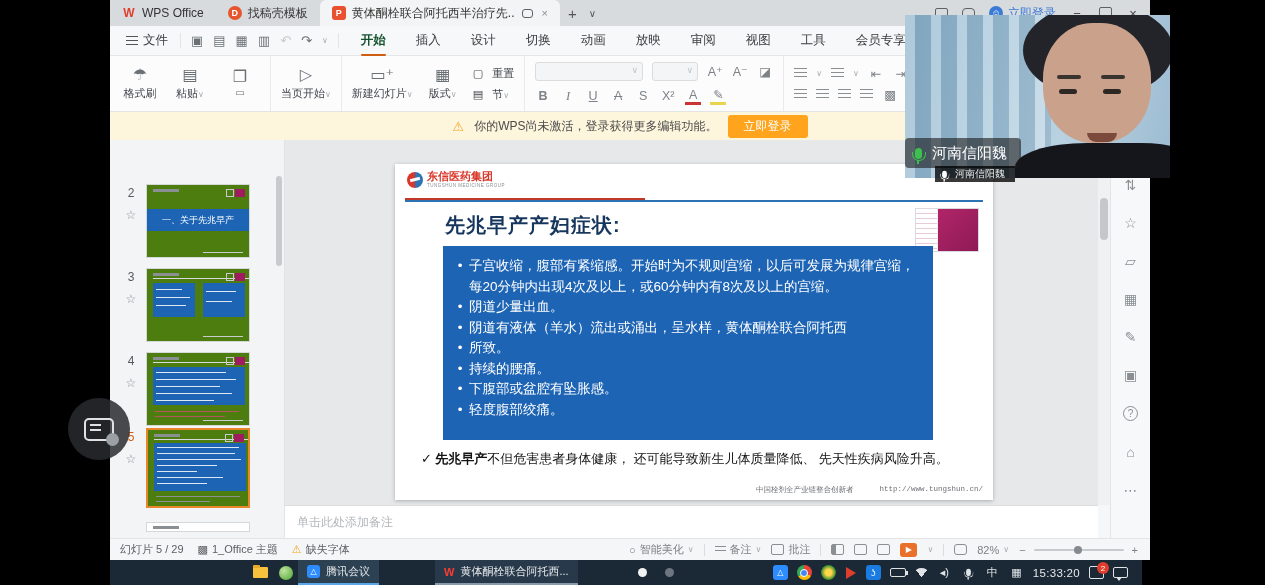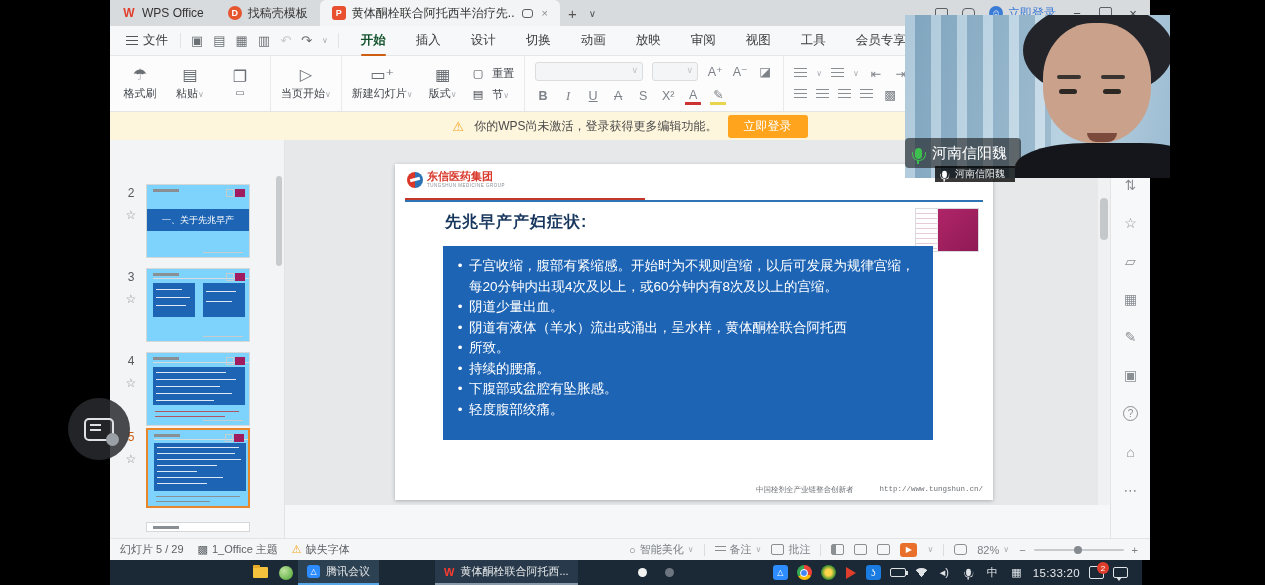--- a/index.html
+++ b/index.html
@@ -80,21 +80,21 @@
   .side-tabs { display:flex; align-items:center; justify-content:center; gap:22px; height:30px;
                font-size:12.5px; color:#6d7176; position:relative; }
   .side-tab { position:relative; padding:4px 0; }
   .side-tab.active { color:#d05e10; }
   .side-tab.active::after { content:""; position:absolute; left:0; right:0; bottom:-2px; height:2.5px; background:#d05e10; }
   .collapse { position:absolute; right:8px; color:#9aa0a6; font-size:13px; }
   .thumb-item { position:absolute; left:10px; display:flex; gap:4px; }
   .thumb-meta { width:22px; display:flex; flex-direction:column; align-items:center; gap:8px;
                 font-size:12px; color:#55595e; padding-top:2px; }
   .thumb-meta .star { color:#8a8f94; font-size:12px; }
-  .thumb { width:104px; height:74px; background:#7dd3fc; border:1px solid #d5d7d9; position:relative; overflow:hidden; }
+  .thumb { width:104px; height:74px; background:#4d7c0f; border:1px solid #d5d7d9; position:relative; overflow:hidden; }
   .thumb.sel { border:2px solid #e8862c; }
   .t-titlebar { position:absolute; left:6px; top:4px; width:26px; height:3px; background:#8a8f94; }
   .t-redline { position:absolute; left:6px; top:9px; width:96px; height:1px; background:#d6dadd; }
   .t-prod { position:absolute; right:4px; top:4px; width:10px; height:8px; background:#a11c5e; }
   .t-prod2 { position:absolute; right:15px; top:4px; width:8px; height:8px; border:1px solid #c9ccce; }
   .t-banner { position:absolute; left:0; right:0; top:24px; height:22px; background:#1d64b5; color:#fff;
               font-size:9px; display:flex; align-items:center; justify-content:center; white-space:nowrap; }
   .t-box { position:absolute; background:#1d64b5; }
   .t-line { position:absolute; height:1px; background:rgba(255,255,255,.85); }
   .t-footline { position:absolute; right:6px; bottom:4px; width:40px; height:1px; background:#c9ccce; }
@@ -108,21 +108,21 @@
            box-shadow:0 1px 4px rgba(0,0,0,.25); }
   .logo { position:absolute; left:12px; top:7px; display:flex; align-items:center; gap:4px; }
   .logo-swoosh { width:16px; height:16px; border-radius:50%;
                  background:conic-gradient(#2e74b5 0 50%, #d8372a 50% 100%); position:relative; }
   .logo-swoosh::after { content:""; position:absolute; left:3px; top:6px; width:10px; height:3px; background:#fff; transform:rotate(-15deg); }
   .logo-text { display:flex; flex-direction:column; line-height:1; }
   .logo-cn { color:#d8372a; font-size:11px; font-weight:bold; }
   .logo-en { color:#8a8f94; font-size:4.5px; letter-spacing:.5px; margin-top:2px; }
   .hdr-red { position:absolute; left:10px; top:34px; width:240px; height:3px; background:#c2392b; }
   .hdr-blue { position:absolute; left:10px; right:10px; top:36px; height:2px; background:#2e74b5; }
-  .slide-title { position:absolute; left:50px; top:48px; font-size:16px; font-weight:bold; color:#17365d; letter-spacing:1px; }
+  .slide-title { position:absolute; left:50px; top:48px; font-size:20px; font-weight:bold; color:#17365d; letter-spacing:1px; }
   .product { position:absolute; right:14px; top:44px; width:64px; height:44px; border:1px solid #d8dadd;
              background:#fff; display:flex; }
   .product .pk-side { width:22px; background:repeating-linear-gradient(to bottom,#fff 0 4px,#e7cbd8 4px 5px); border-right:1px solid #eee; }
   .product .pk-main { flex:1; background:linear-gradient(135deg,#b02569,#8f1a55); }
   .bullet-box { position:absolute; left:48px; top:82px; width:490px; height:194px; background:#1d64b5;
                 padding:10px 12px 8px 8px; color:#fff; }
   .b-row { display:flex; font-size:13.5px; line-height:1.52; }
   .b-mark { width:18px; text-align:center; flex:0 0 18px; }
   .b-text { flex:1; }
   .slide-note { position:absolute; left:26px; top:286px; width:545px; font-family:"Liberation Serif","DejaVu Serif",serif;
@@ -538,20 +538,24 @@
             <div class="b-row">
                 <span class="b-mark">•</span>
                 <span class="b-text">下腹部或盆腔有坠胀感。</span>
               </div>
             <div class="b-row">
                 <span class="b-mark">•</span>
                 <span class="b-text">轻度腹部绞痛。</span>
               </div>
           </div>
 
+          <div class="slide-note">
+            <span>✓</span>
+            <b>先兆早产</b><span>不但危害患者身体健康， 还可能导致新生儿体质量降低、 先天性疾病风险升高。</span>
+          </div>
 
           <div class="slide-foot">
             <span style="font-family:'Liberation Sans',sans-serif">中国栓剂全产业链整合创新者</span>
             <span>http://www.tungshun.cn/</span>
           </div>
         </div>
       </div>
 
       <div class="v-scroll">
         <div class="thumb-v"></div>
@@ -562,20 +566,23 @@
         <span class="rt-ic">☆</span>
         <span class="rt-ic">▱</span>
         <span class="rt-ic">▦</span>
         <span class="rt-ic">✎</span>
         <span class="rt-ic">▣</span>
         <span class="rt-ic" style="border:1.3px solid #8a8f94;border-radius:50%;width:15px;height:15px;font-size:10px;display:flex;align-items:center;justify-content:center;">?</span>
         <span class="rt-ic">⌂</span>
         <span class="rt-ic">⋯</span>
       </div>
 
+      <div class="notesbar">
+        <span>单击此处添加备注</span>
+      </div>
     </div>
 
     <div class="statusbar">
       <div class="st-left">
         <span class="st-item">幻灯片 5 / 29</span>
         <span class="st-item">
           <span>▩</span>
           <span>1_Office 主题</span>
         </span>
         <span class="st-item">

